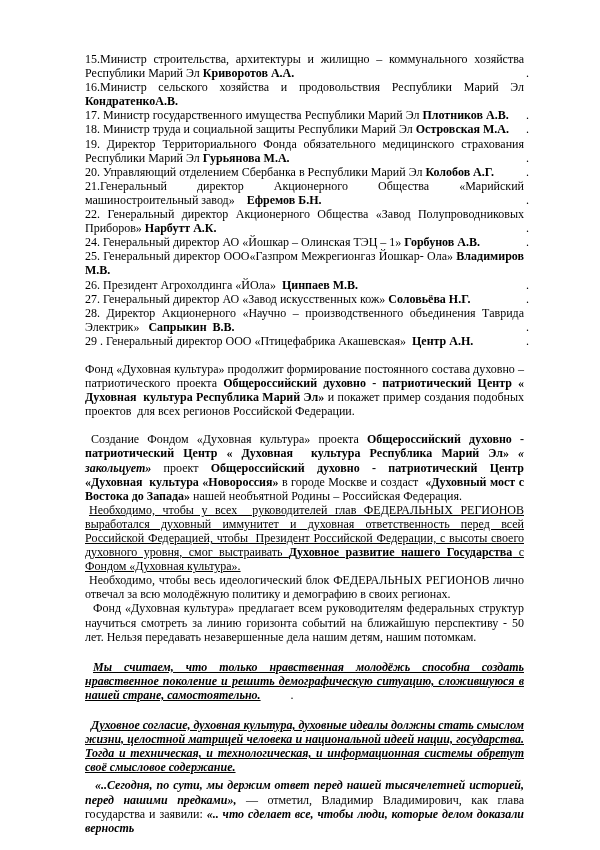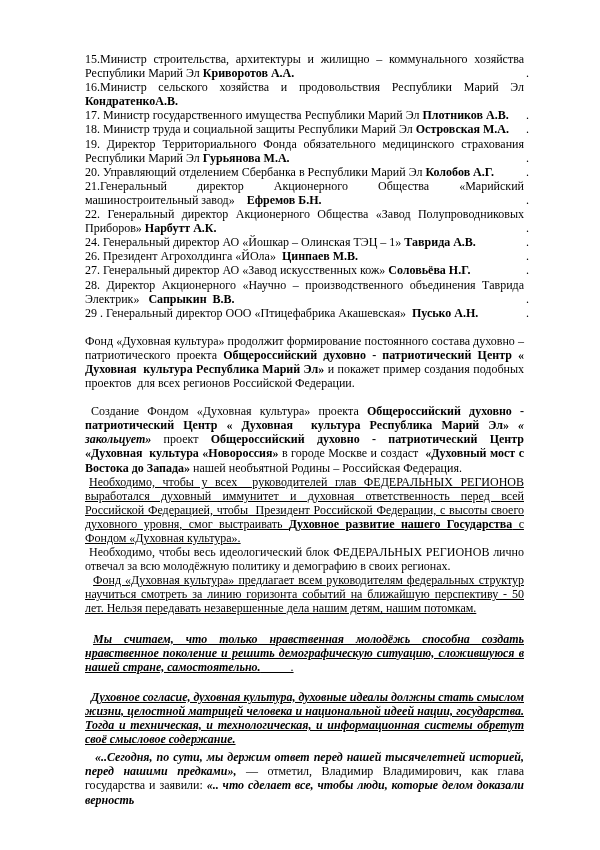--- a/index.html
+++ b/index.html
@@ -15,44 +15,45 @@
     font-size:12px;
     line-height:14.1px;
     text-align:justify;
   }
   p{margin:0;position:relative;}
   p.gap-lg{margin-top:14px;}
   p.gap-2{margin-top:16px;}
   p.gap-4{margin-top:4px;}
   p.indent-4{text-indent:4px;}
   p.indent-6{text-indent:6px;}
-  p.indent-8{text-indent:8px;text-decoration:underline;}
+  p.indent-8{text-indent:8px;}
   p.indent-10{text-indent:10px;}
   .seg-b{font-weight:bold;}
   .seg-i{font-style:italic;}
   .seg-u{text-decoration:underline;}
   .trail-dot{position:absolute;right:-5px;bottom:0;font-weight:normal;}
 </style>
 </head>
 <body>
 
 <div class="page">
   <p><span>15.Министр строительства, архитектуры и жилищно – коммунального хозяйства Республики Марий Эл </span><span class="seg-b">Криворотов А.А.</span><span class="trail-dot">.</span></p>
   <p><span>16.Министр сельского хозяйства и продовольствия Республики Марий Эл </span><span class="seg-b">КондратенкоА.В.</span></p>
   <p><span>17. Министр государственного имущества Республики Марий Эл </span><span class="seg-b">Плотников А.В.</span><span class="trail-dot">.</span></p>
   <p><span>18. Министр труда и социальной защиты Республики Марий Эл </span><span class="seg-b">Островская М.А.</span><span class="trail-dot">.</span></p>
   <p><span>19. Директор Территориального Фонда обязательного медицинского страхования Республики Марий Эл </span><span class="seg-b">Гурьянова М.А.</span><span class="trail-dot">.</span></p>
   <p><span>20. Управляющий отделением Сбербанка в Республики Марий Эл </span><span class="seg-b">Колобов А.Г.</span><span class="trail-dot">.</span></p>
   <p><span>21.Генеральный директор Акционерного Общества «Марийский машиностроительный завод»&nbsp;&nbsp;&nbsp; </span><span class="seg-b">Ефремов Б.Н.</span><span class="trail-dot">.</span></p>
   <p><span>22. Генеральный директор Акционерного Общества «Завод Полупроводниковых Приборов» </span><span class="seg-b">Нарбутт А.К.</span><span class="trail-dot">.</span></p>
-  <p><span>24. Генеральный директор АО «Йошкар – Олинская ТЭЦ – 1» </span><span class="seg-b">Таврида А.В.</span><span class="trail-dot">.</span></p>
+  <p><span>24. Генеральный директор АО «Йошкар – Олинская ТЭЦ – 1» </span><span class="seg-b">Горбунов А.В.</span><span class="trail-dot">.</span></p>
+  <p><span>25. Генеральный директор ООО«Газпром Межрегионгаз Йошкар- Ола» </span><span class="seg-b">Владимиров М.В.</span></p>
   <p><span>26. Президент Агрохолдинга «ЙОла»&nbsp; </span><span class="seg-b">Цинпаев М.В.</span><span class="trail-dot">.</span></p>
   <p><span>27. Генеральный директор АО «Завод искусственных кож» </span><span class="seg-b">Соловьёва Н.Г.</span><span class="trail-dot">.</span></p>
   <p><span>28. Директор Акционерного «Научно – производственного объединения Таврида Электрик»&nbsp;&nbsp; </span><span class="seg-b">Сапрыкин&nbsp; В.В.</span><span class="trail-dot">.</span></p>
-  <p><span>29 . Генеральный директор ООО «Птицефабрика Акашевская»&nbsp; </span><span class="seg-b">Пусько А.Н.</span><span class="trail-dot">.</span></p>
+  <p><span>29 . Генеральный директор ООО «Птицефабрика Акашевская»&nbsp; </span><span class="seg-b">Центр А.Н.</span><span class="trail-dot">.</span></p>
 
   <p class="gap-lg"><span>Фонд «Духовная культура» продолжит формирование постоянного состава духовно – патриотического проекта </span><span class="seg-b">Общероссийский духовно - патриотический Центр « Духовная&nbsp; культура Республика Марий Эл»</span><span> и покажет пример создания подобных проектов&nbsp; для всех регионов Российской Федерации.</span></p>
   <p class="gap-lg indent-6"><span>Создание Фондом «Духовная культура» проекта </span><span class="seg-b">Общероссийский духовно - патриотический Центр « Духовная&nbsp; культура Республика Марий Эл»</span><span> </span><span class="seg-b seg-i">« закольцует»</span><span> проект </span><span class="seg-b">Общероссийский духовно - патриотический Центр «Духовная&nbsp; культура «Новороссия»</span><span> в городе Москве и создаст&nbsp; </span><span class="seg-b">«Духовный мост с Востока до Запада»</span><span> нашей необъятной Родины – Российская Федерация.</span></p>
   <p class="indent-4"><span class="seg-u">Необходимо, чтобы у всех&nbsp; руководителей глав ФЕДЕРАЛЬНЫХ РЕГИОНОВ выработался духовный иммунитет и духовная ответственность перед всей Российской Федерацией, чтобы&nbsp; Президент Российской Федерации, с высоты своего духовного уровня, смог выстраивать </span><span class="seg-b seg-u">Духовное развитие нашего Государства</span><span class="seg-u"> с Фондом «Духовная культура».</span></p>
   <p class="indent-4"><span>Необходимо, чтобы весь идеологический блок ФЕДЕРАЛЬНЫХ РЕГИОНОВ лично отвечал за всю молодёжную политику и демографию в своих регионах.</span></p>
   <p class="indent-8"><span>Фонд «Духовная культура» предлагает всем руководителям федеральных структур научиться смотреть за линию горизонта событий на ближайшую перспективу - 50 лет. Нельзя передавать незавершенные дела нашим детям, нашим потомкам.</span></p>
   <p class="gap-2 indent-8"><span class="seg-b seg-i seg-u">Мы считаем, что только нравственная молодёжь способна создать нравственное поколение и решить демографическую ситуацию, сложившуюся в нашей стране, самостоятельно.</span><span>&nbsp;&nbsp;&nbsp;&nbsp;&nbsp;&nbsp;&nbsp;&nbsp;&nbsp;&nbsp;.</span></p>
   <p class="gap-2 indent-6"><span class="seg-b seg-i seg-u">Духовное согласие, духовная культура, духовные идеалы должны стать смыслом жизни, целостной матрицей человека и национальной идеей нации, государства. Тогда и техническая, и технологическая, и информационная системы обретут своё смысловое содержание.</span></p>
   <p class="gap-4 indent-10"><span class="seg-b seg-i">«..Сегодня, по сути, мы держим ответ перед нашей тысячелетней историей, перед нашими предками»,</span><span> — отметил, Владимир Владимирович, как глава государства и заявили: </span><span class="seg-b seg-i">«.. что сделает все, чтобы люди, которые делом доказали верность</span></p>
 </div>

